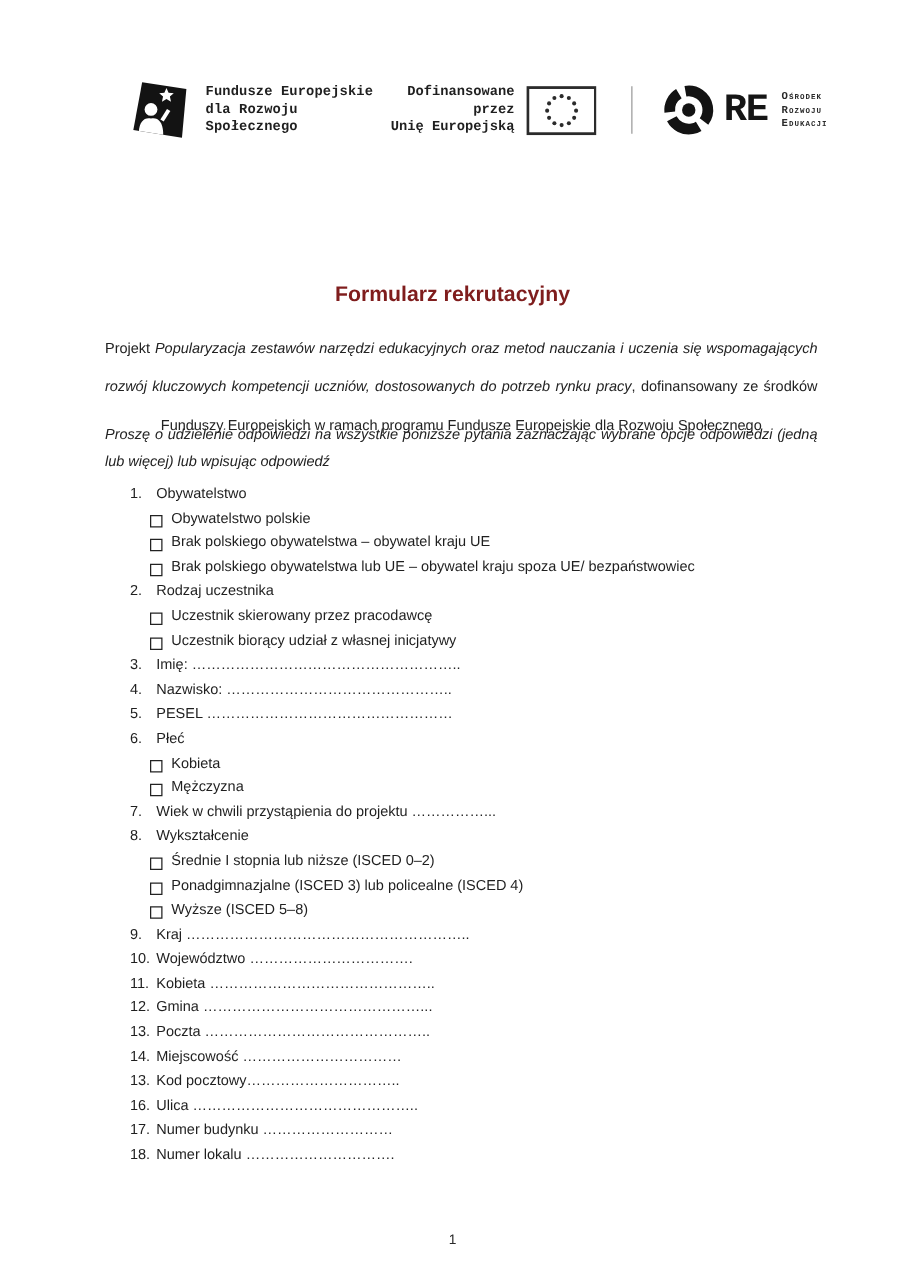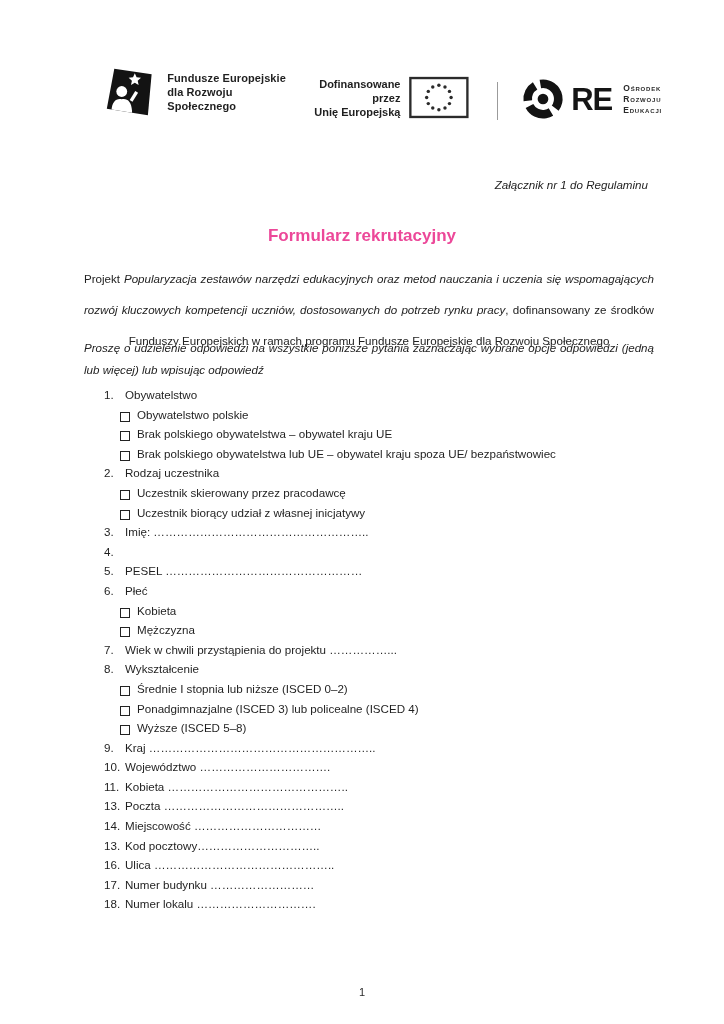--- a/index.html
+++ b/index.html
@@ -9,21 +9,21 @@
     font-family:"Liberation Sans", sans-serif;
     color:#1f1f1f;
     position:relative;
     overflow:hidden;
   }
   .page { position:absolute; inset:0; background:#fff; }
 
   
   .header {
     position:absolute; top:56px; left:104px; right:62px; height:64px;
-    display:flex; align-items:flex-end;
+    display:flex; align-items:center;font-family:Liberation Mono, monospace;
   }
   .logo-fe { display:flex; align-items:center; gap:10px; }
   .fe-flag-svg { width:57px; height:56px; display:block; }
   .logo-fe-text { font-size:11px; font-weight:bold; line-height:14px; letter-spacing:0.1px; }
 
   .logo-eu { display:flex; align-items:center; gap:9px; margin-left:auto; }
   .logo-eu-text { font-size:11px; font-weight:bold; line-height:14px; text-align:right; }
   .eu-flag-svg { width:64px; height:45px; display:block; }
 
   .header-divider { width:1px; height:38px; background:#9b9b9b; margin:0 24px 0 28px; }
@@ -36,21 +36,21 @@
     font-variant:small-caps; letter-spacing:0.8px; color:#2a2a2a; margin-left:4px;
   }
 
   
   .attachment-note {
     position:absolute; top:178px; left:84px; right:76px;
     text-align:right; font-style:italic; font-size:11.6px; color:#242424;
   }
   .doc-title {
     position:absolute; top:226px; left:0; width:100%;
-    text-align:center; font-size:17px; font-weight:bold; color:#ec4899;
+    text-align:center; font-size:17px; font-weight:bold; color:#7f1d1d;
   }
   .project-par {
     position:absolute; top:263px; left:84px; right:70px;
     font-size:11.6px; line-height:31px;
     text-align:justify; text-align-last:center; color:#222;
   }
   .project-par .it { font-style:italic; }
   .instruction-par {
     position:absolute; top:337px; left:84px; right:70px;
     font-size:11.6px; line-height:22px; font-style:italic;
@@ -137,21 +137,20 @@
       </svg>
       <span class="ore-re">RE</span>
       <div class="ore-text">
         <div>Ośrodek</div>
         <div>Rozwoju</div>
         <div>Edukacji</div>
       </div>
     </div>
   </div>
 
-  <div class="attachment-note">Załącznik nr 1 do Regulaminu</div>
 
   <h1 class="doc-title">Formularz rekrutacyjny</h1>
 
   <p class="project-par"><span>Projekt </span><span class="it">Popularyzacja zestawów narzędzi edukacyjnych oraz metod nauczania i uczenia się wspomagających rozwój kluczowych kompetencji uczniów, dostosowanych do potrzeb rynku pracy</span><span>, dofinansowany ze środków Funduszy Europejskich w ramach programu Fundusze Europejskie dla Rozwoju Społecznego</span></p>
 
   <p class="instruction-par">Proszę o udzielenie odpowiedzi na wszystkie poniższe pytania zaznaczając wybrane opcje odpowiedzi (jedną lub więcej) lub wpisując odpowiedź</p>
 
   <div class="form-list">
 
     <div class="item-row">
@@ -183,20 +182,21 @@
       <span class="checkbox"></span>
       <span class="option-label">Uczestnik biorący udział z własnej inicjatywy</span>
     </div>
 
     <div class="item-row">
       <span class="item-num">3.</span>
       <span class="item-label">Imię: ………………………………………………..</span>
     </div>
     <div class="item-row">
       <span class="item-num">4.</span>
+      <span class="item-label">Nazwisko: ………………………………………..</span>
     </div>
     <div class="item-row">
       <span class="item-num">5.</span>
       <span class="item-label">PESEL ……………………………………………</span>
     </div>
 
     <div class="item-row">
       <span class="item-num">6.</span>
       <span class="item-label">Płeć</span>
     </div>
@@ -237,20 +237,24 @@
     </div>
     <div class="item-row">
       <span class="item-num">10.</span>
       <span class="item-label">Województwo …………………………….</span>
     </div>
     <div class="item-row">
       <span class="item-num">11.</span>
       <span class="item-label">Kobieta ………………………………………..</span>
     </div>
     <div class="item-row">
+      <span class="item-num">12.</span>
+      <span class="item-label">Gmina ………………………………………...</span>
+    </div>
+    <div class="item-row">
       <span class="item-num">13.</span>
       <span class="item-label">Poczta ………………………………………..</span>
     </div>
     <div class="item-row">
       <span class="item-num">14.</span>
       <span class="item-label">Miejscowość ……………………………</span>
     </div>
     <div class="item-row">
       <span class="item-num">13.</span>
       <span class="item-label">Kod pocztowy…………………………..</span>

